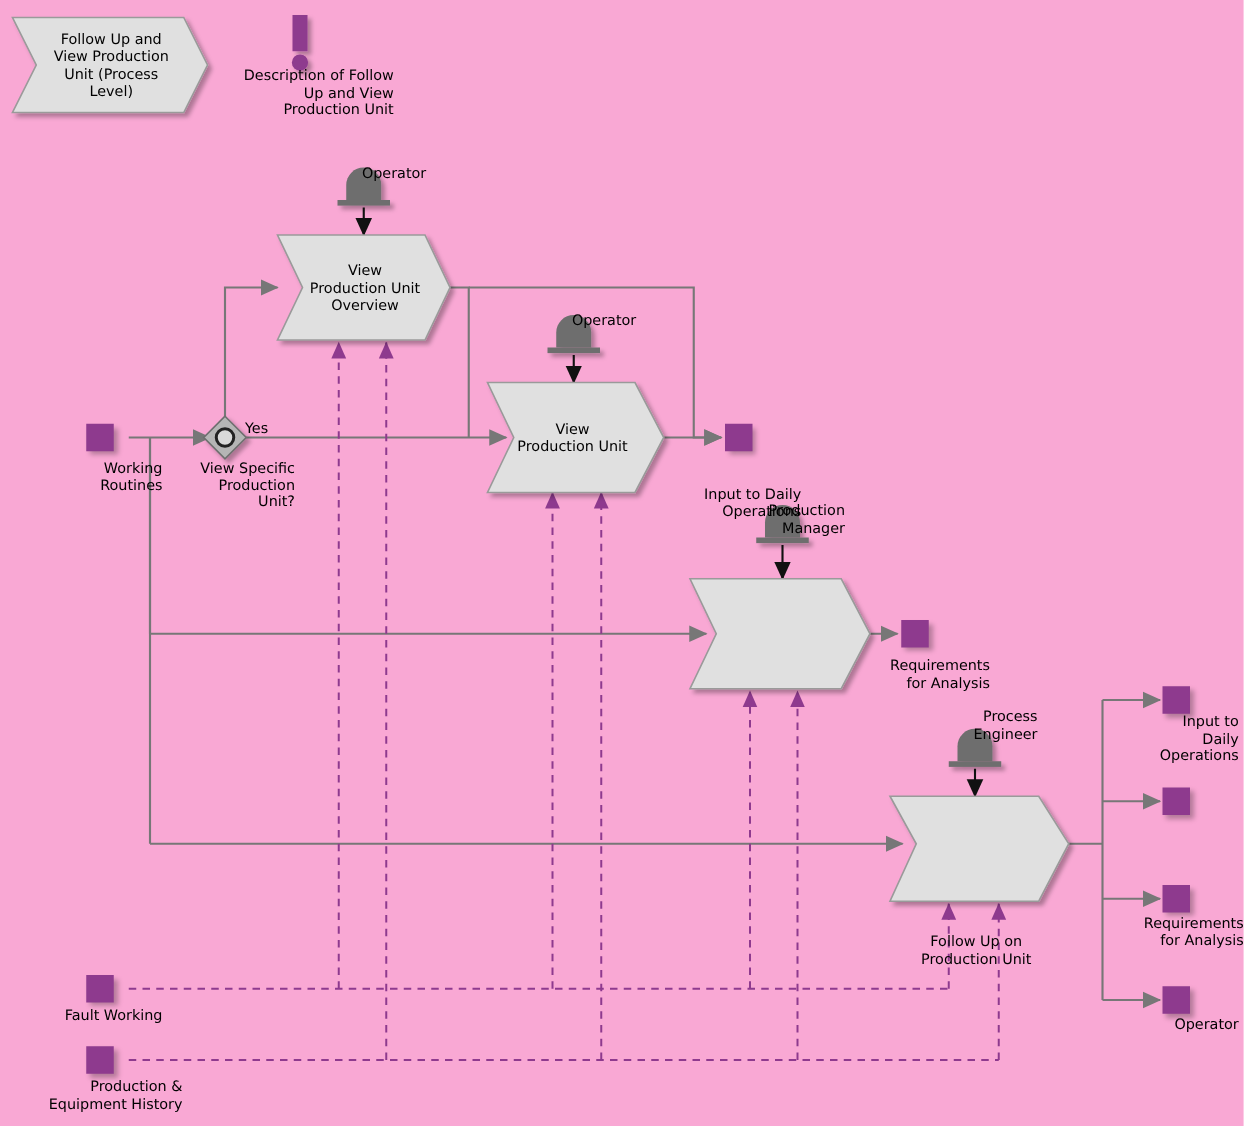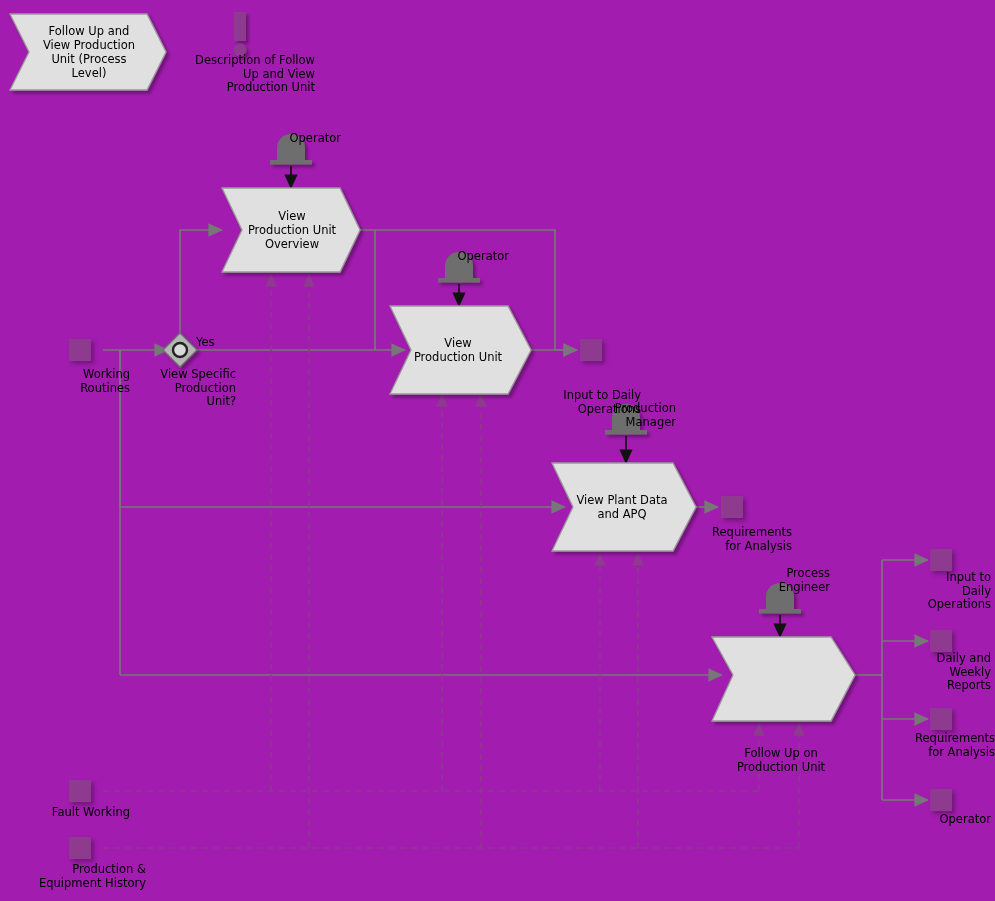--- a/index.html
+++ b/index.html
@@ -1,17 +1,17 @@
 <!DOCTYPE html>
 <html><head>
 <meta charset="utf-8">
 <style>
   html,body{margin:0;padding:0;background:#ffffff;}
   body{font-family:"DejaVu Sans","Liberation Sans",sans-serif;}
-  #canvas{position:relative;width:995px;height:901px;overflow:hidden;background:#a21caf;}
+  #canvas{position:relative;width:995px;height:901px;overflow:hidden;background:#f9a8d4;}
   svg.layer{position:absolute;left:0;top:0;width:995px;height:901px;pointer-events:none;}
   .lbl{position:absolute;text-align:right;color:#000;font-size:11.5px;line-height:13.5px;white-space:pre-line;}
   .chev-txt{position:absolute;display:flex;align-items:center;justify-content:center;text-align:center;
             color:#000;font-size:11.5px;line-height:14px;white-space:pre-line;}
   .sq{position:absolute;width:22px;height:22px;background:#8e3a8e;box-shadow:3px 3px 4px rgba(0,0,0,.28);}
 </style>
 </head>
 <body>
 
 <div id="canvas">
@@ -128,22 +128,20 @@
 
   <div class="lbl" style="left:165px;top:54px;width:150px;">Description of Follow
 Up and View
 Production Unit</div>
 
   <div class="chev-txt" style="left:238px;top:188px;width:108px;height:84px;">View
 Production Unit
 Overview</div>
   <div class="chev-txt" style="left:406px;top:306px;width:104px;height:88px;">View
 Production Unit</div>
-  <div class="chev-txt" style="left:566px;top:463px;width:112px;height:88px;">View Plant Data
-and APQ</div>
   <div class="chev-txt" style="left:726px;top:670px;width:110px;height:84px;margin-top:48px;">Follow Up on
 Production Unit</div>
 
   <div class="lbl" style="left:241px;top:132px;width:100px;">Operator</div>
   <div class="lbl" style="left:409px;top:250px;width:100px;">Operator</div>
   <div class="lbl" style="left:576px;top:402px;width:100px;">Production
 Manager</div>
   <div class="lbl" style="left:730px;top:567px;width:100px;">Process
 Engineer</div>
 
@@ -170,23 +168,20 @@
   <div class="sq" style="left:721px;top:496px;"></div>
   <div class="lbl" style="left:672px;top:526px;width:120px;">Requirements
 for Analysis</div>
 
   <div class="sq" style="left:930px;top:549px;"></div>
   <div class="lbl" style="left:891px;top:571px;width:100px;">Input to
 Daily
 Operations</div>
 
   <div class="sq" style="left:930px;top:630px;"></div>
-  <div class="lbl" style="left:891px;top:652px;width:100px;">Daily and
-Weekly
-Reports</div>
 
   <div class="sq" style="left:930px;top:708px;"></div>
   <div class="lbl" style="left:881px;top:732px;width:114px;">Requirements
 for Analysis</div>
 
   <div class="sq" style="left:930px;top:789px;"></div>
   <div class="lbl" style="left:891px;top:813px;width:100px;">Operator</div>
 
 </div>
 

